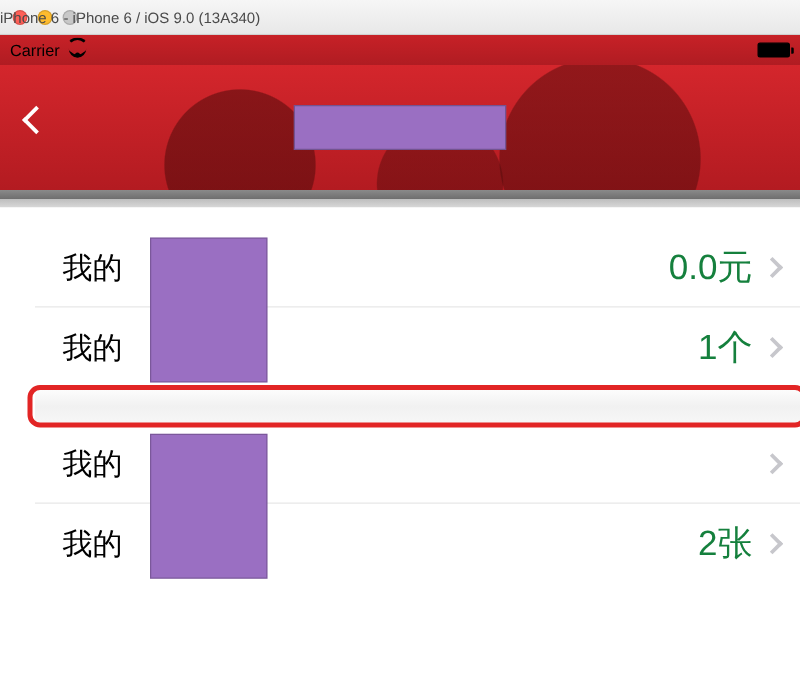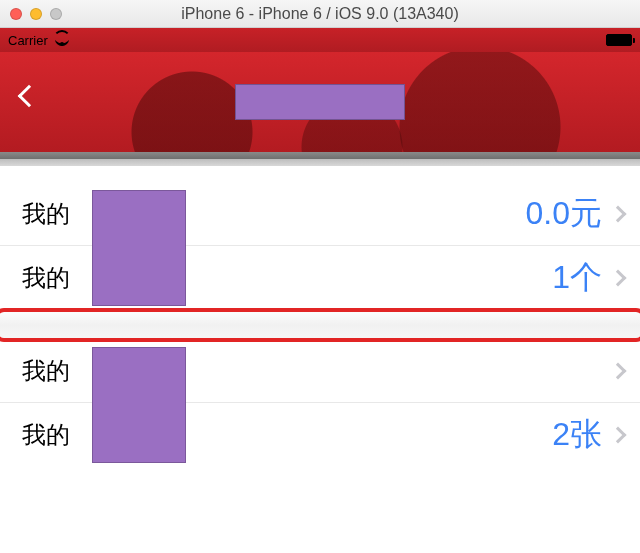--- a/index.html
+++ b/index.html
@@ -28,22 +28,21 @@
   .traffic-light {
     width: 12px; height: 12px; border-radius: 50%;
     border: 0.5px solid rgba(0,0,0,0.15);
   }
   .tl-close { background: #ff5f57; }
   .tl-min   { background: #febc2e; }
   .tl-max   { background: #c8c8c8; }
   .mac-title {
     position: absolute;
     left: 0; right: 0;
-    text-align: center;
-    font-size: 16px;
+    font-size: 12px;
     color: #4a4a4a;
     pointer-events: none;
   }
 
   
   .ios-statusbar {
     height: 24px;
     background: linear-gradient(#c72127, #b01c22);
     display: flex;
     align-items: center;
@@ -131,38 +130,39 @@
     border: 1px solid rgba(0,0,0,0.25);
   }
   .header-bottom-strip {
     height: 14px;
     background: linear-gradient(#8a8a8a,#6f6f6f 50%,#bdbdbd 50%,#d8d8d8);
   }
 
   
   .list-area {
     background: #fff;
+    padding-left: 28px;
   }
   .pre-gap { height: 16px; }
 
   .cell {
     height: 64px;
     display: flex;
     align-items: center;
     padding-left: 22px;
     padding-right: 10px;
     position: relative;
     font-size: 24px;
     color: #000;
   }
   .cell-label { flex: 0 0 auto; }
   .cell-value {
     margin-left: auto;
-    color: #3b82f6;
-    font-size: 32px;
+    color: #15803d;
+    font-size: 28px;
     font-weight: 500;
     padding-right: 6px;
   }
   .chevron {
     width: 12px; height: 12px;
     border-top: 3px solid #c7c7cc;
     border-right: 3px solid #c7c7cc;
     transform: rotate(45deg);
     margin-left: 4px; margin-right: 6px;
   }

